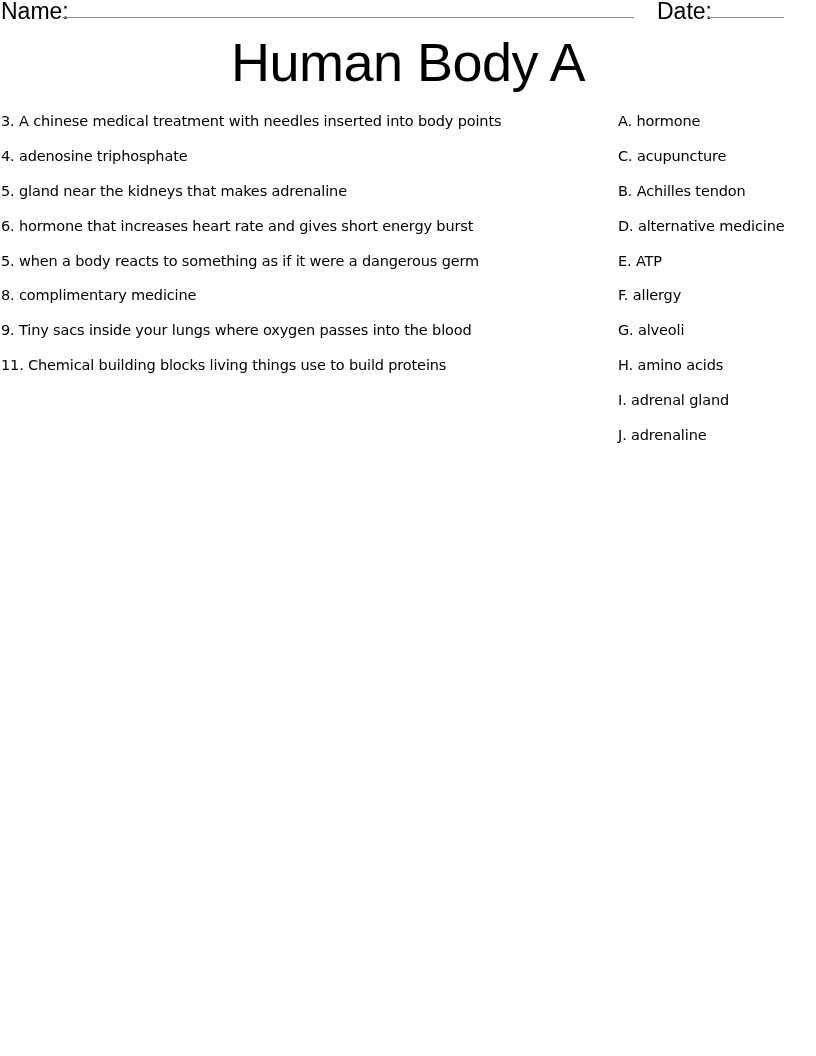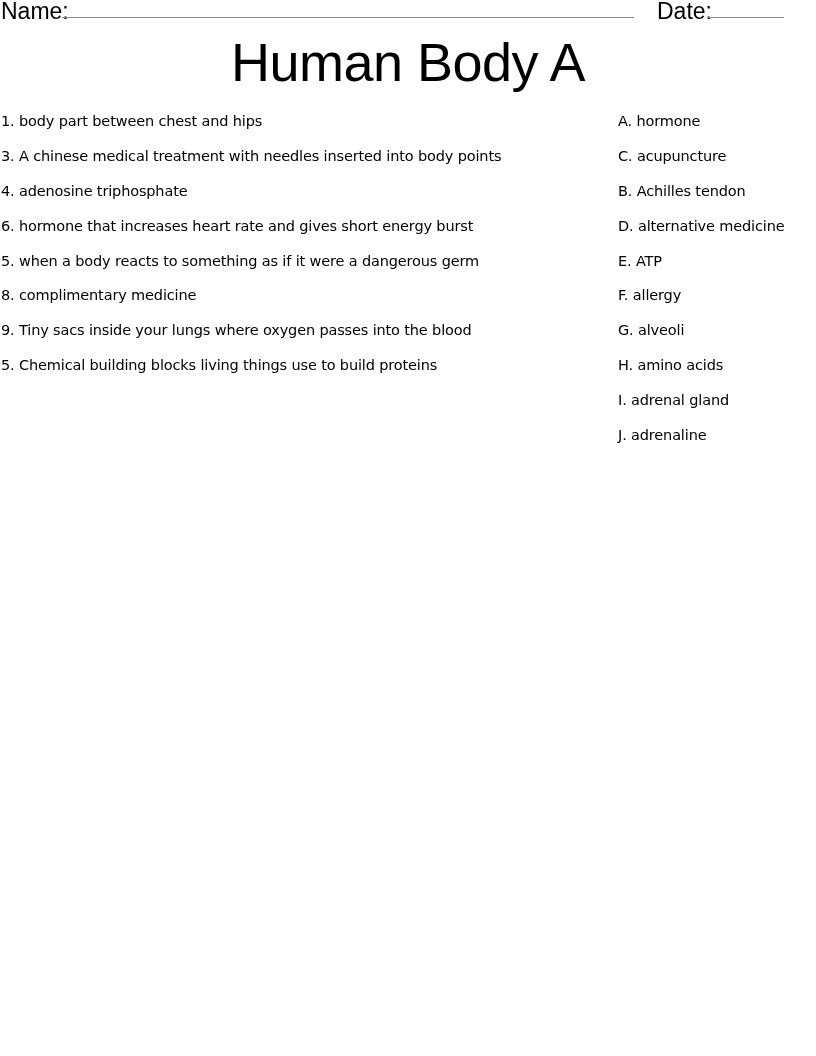--- a/index.html
+++ b/index.html
@@ -96,28 +96,28 @@
 <div class="header-row">
   <span class="name-label">Name:</span>
   <div class="name-line"></div>
   <span class="date-label">Date:</span>
   <div class="date-line"></div>
 </div>
 
 <h1 class="title">Human Body A</h1>
 
 <ol class="clues">
-  <li>1. body part between chest and hips</li>
   <li>3. A chinese medical treatment with needles inserted into body points</li>
   <li>4. adenosine triphosphate</li>
+  <li>5. gland near the kidneys that makes adrenaline</li>
   <li>6. hormone that increases heart rate and gives short energy burst</li>
   <li>5. when a body reacts to something as if it were a dangerous germ</li>
   <li>8. complimentary medicine</li>
   <li>9. Tiny sacs inside your lungs where oxygen passes into the blood</li>
-  <li>5. Chemical building blocks living things use to build proteins</li>
+  <li>11. Chemical building blocks living things use to build proteins</li>
 </ol>
 
 <ol class="answers">
   <li>A. hormone</li>
   <li>C. acupuncture</li>
   <li>B. Achilles tendon</li>
   <li>D. alternative medicine</li>
   <li>E. ATP</li>
   <li>F. allergy</li>
   <li>G. alveoli</li>

